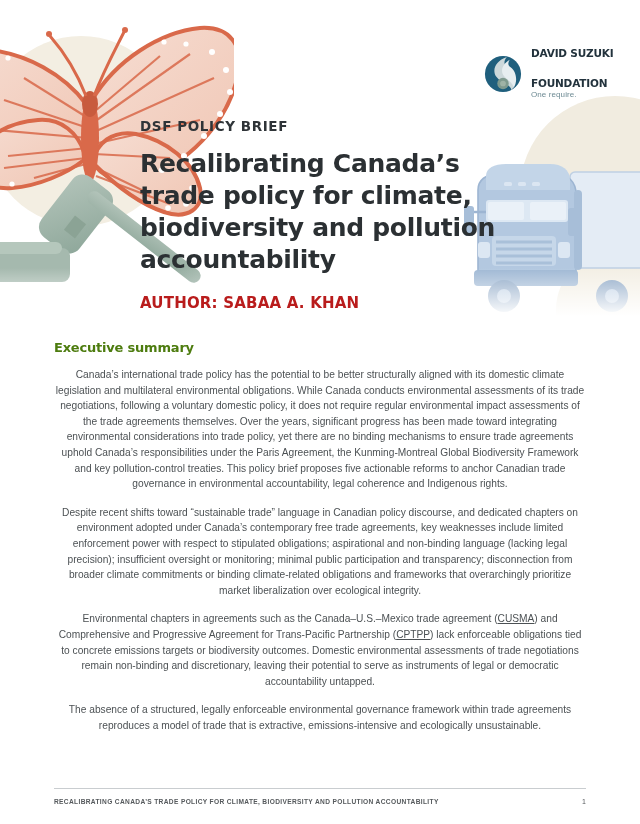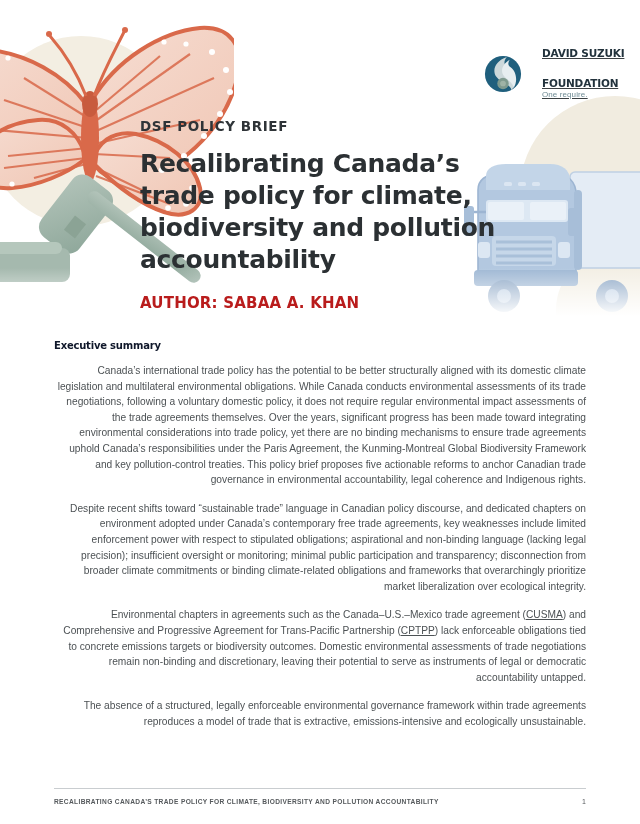--- a/index.html
+++ b/index.html
@@ -81,22 +81,21 @@
     pointer-events: none;
   }
 
   
   .logo {
     position: absolute;
     left: 484px;
     top: 48px;
     display: flex;
     align-items: center;
-    gap: 20px;
-    text-decoration: underline;
+    gap: 9px;
   }
   .logo-mark { width: 38px; height: 38px; flex: 0 0 38px; }
   .logo-words {
     display: flex;
     flex-direction: column;
     justify-content: center;
     line-height: 1;
   }
   .logo-line1, .logo-line2 {
     font-family: "DejaVu Sans", sans-serif;
@@ -152,34 +151,34 @@
   
   .content {
     position: absolute;
     left: 54px;
     top: 340px;
     width: 532px;
   }
   h2.section {
     font-family: "DejaVu Sans", sans-serif;
     font-weight: bold;
-    font-size: 10px;
+    font-size: 13px;
     letter-spacing: -0.2px;
-    color: #0f172a;
+    color: #4d7c0f;
     margin: 0 0 12px 0;
   }
   h2.section.second { margin-top: 26px; }
 
   p.body {
     font-family: "Liberation Sans", sans-serif;
     font-size: 10.2px;
     line-height: 15.6px;
     color: #4c5154;
     margin: 0 0 13px 0;
-    text-align: right;
+    text-align: center;
   }
   p.body:last-child { margin-bottom: 12px; }
 
   a.inline-link {
     color: #4c5154;
     text-decoration: underline;
   }
 
   
   .footer {

